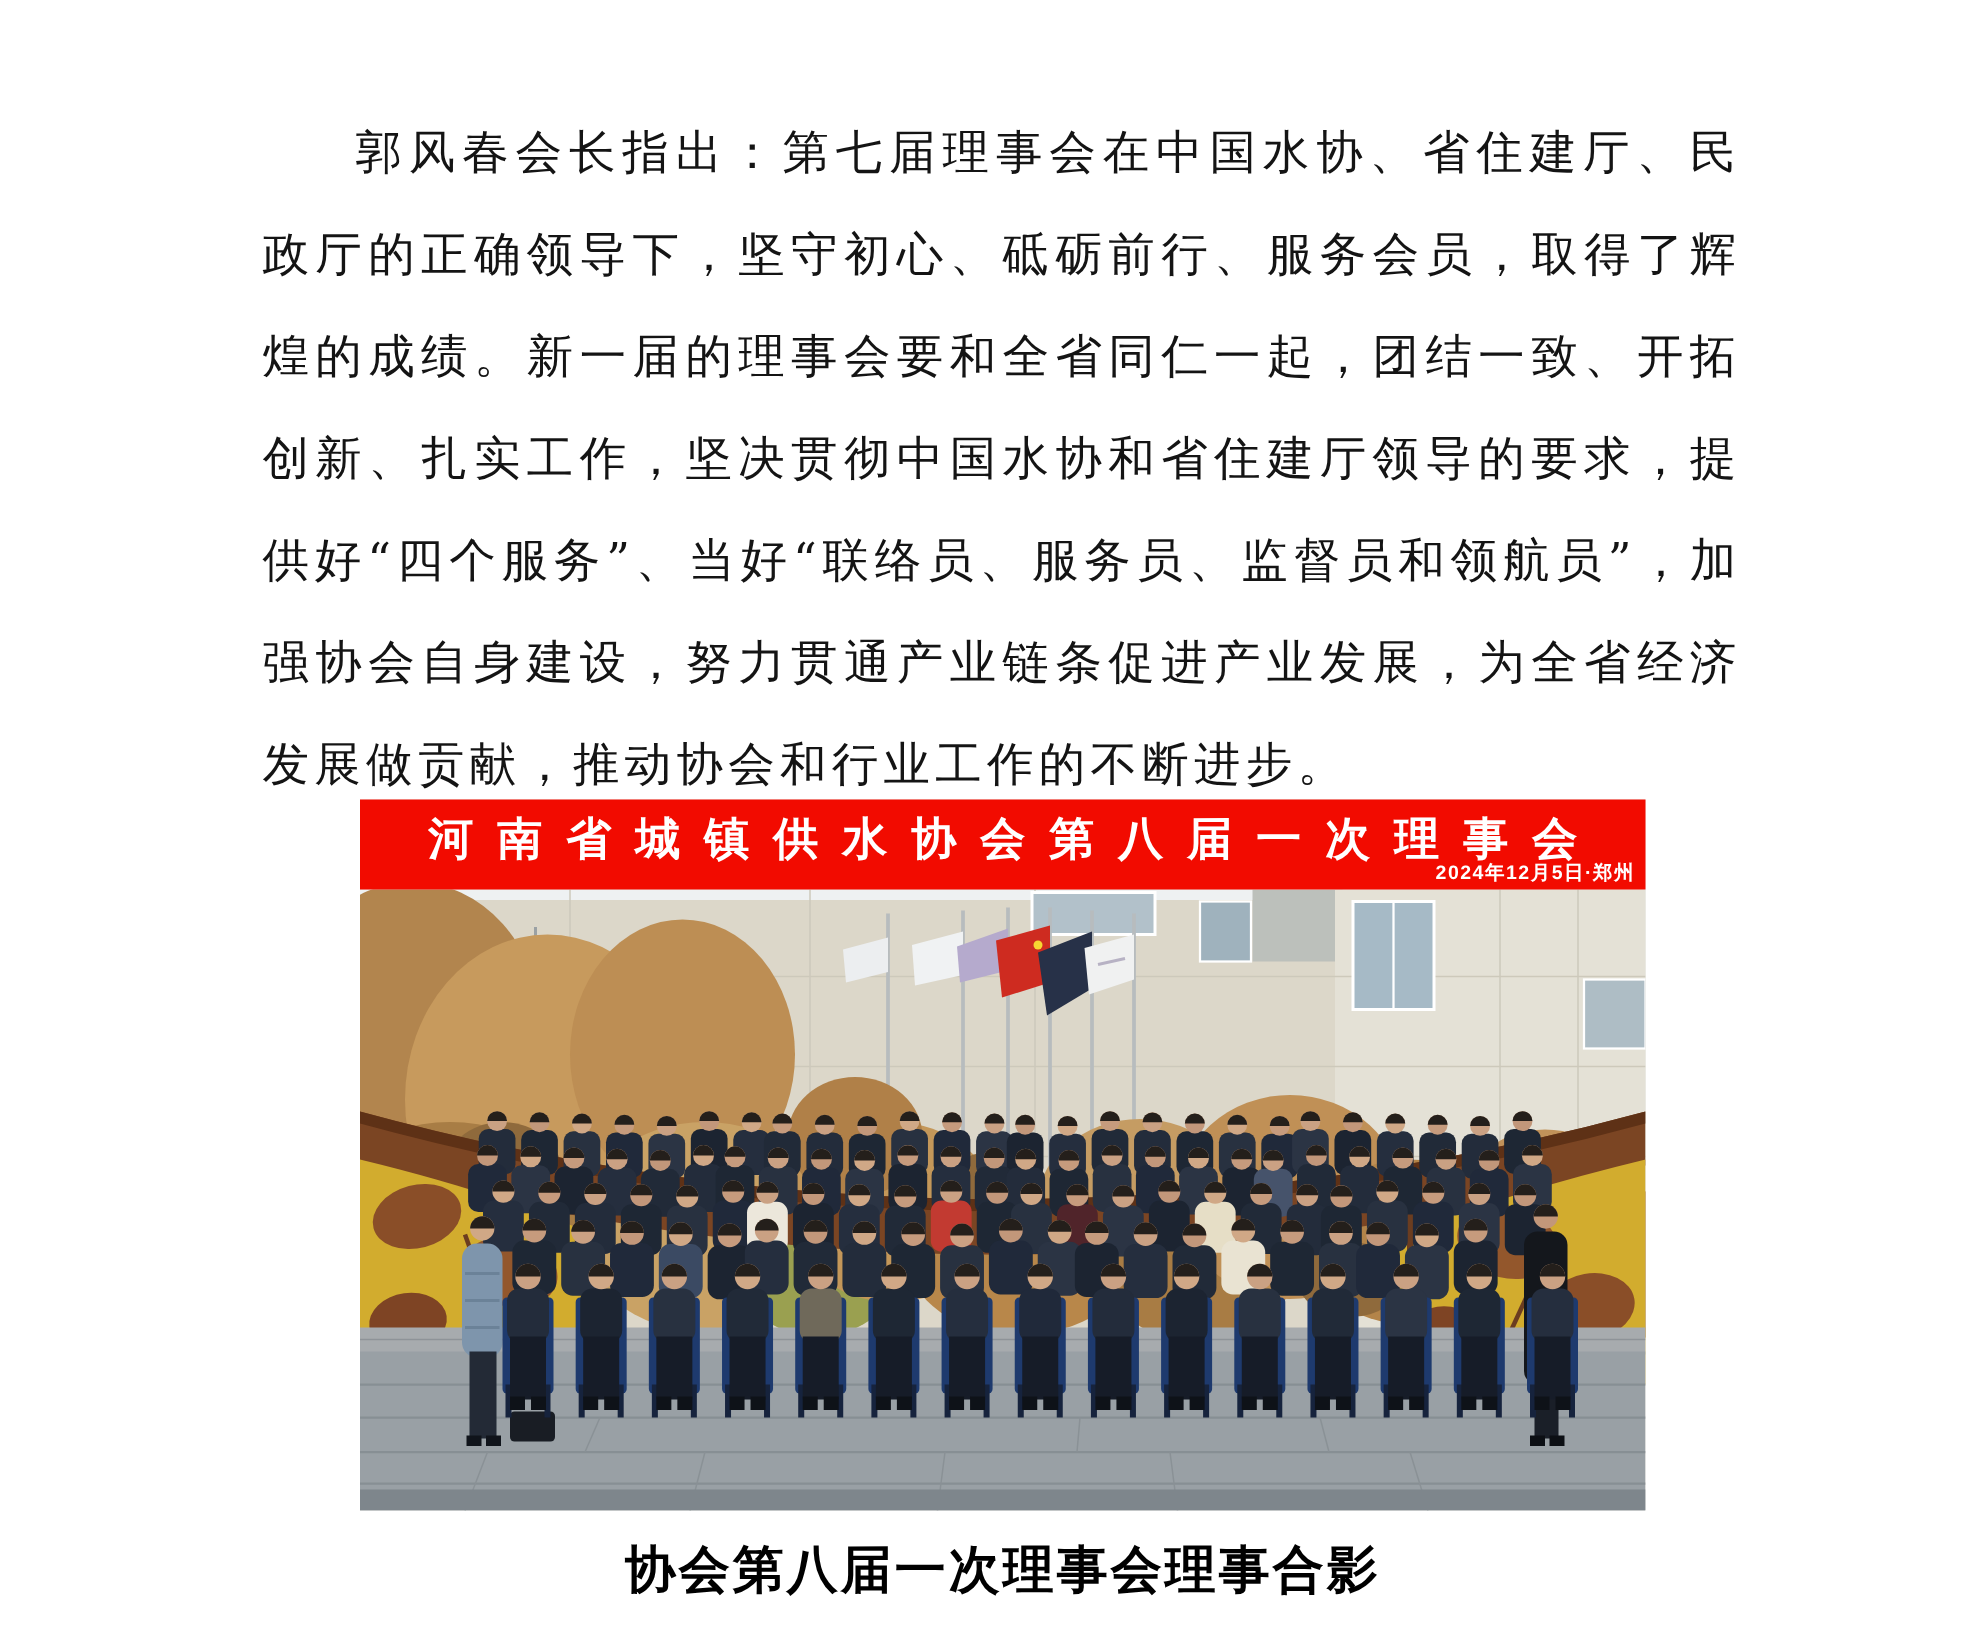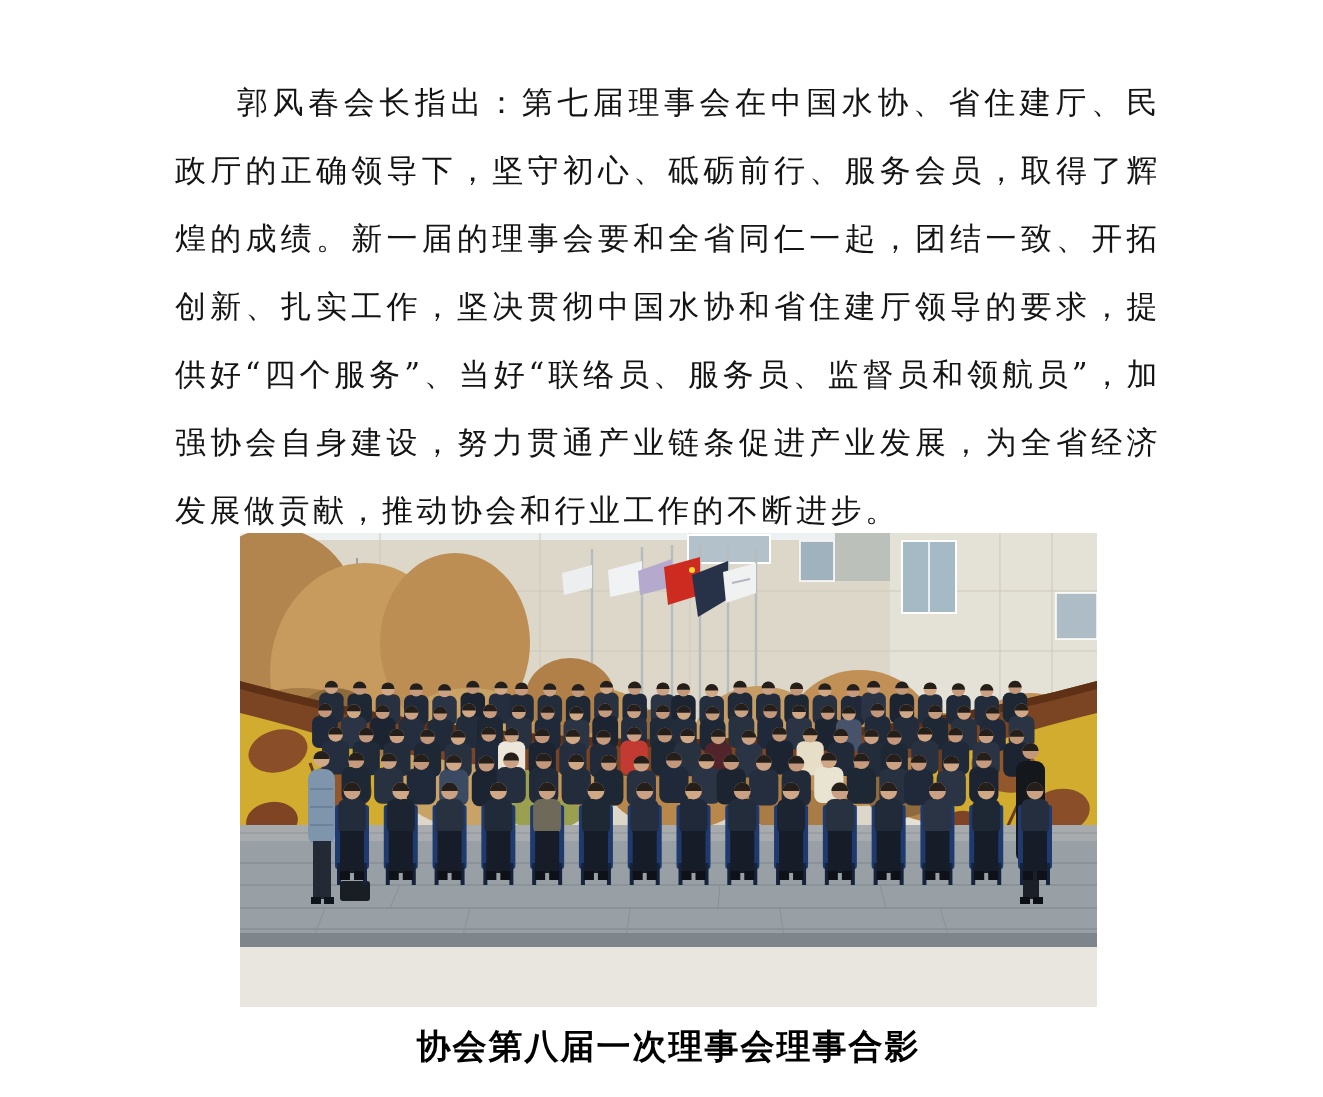--- a/index.html
+++ b/index.html
@@ -39,20 +39,24 @@
   }
 </style>
 </head>
 <body>
 
 <div class="page" style="background-color: rgb(255, 255, 255); border-radius: 11px;">
 
   <p class="paragraph">郭风春会长指出：第七届理事会在中国水协、省住建厅、民政厅的正确领导下，坚守初心、砥砺前行、服务会员，取得了辉煌的成绩。新一届的理事会要和全省同仁一起，团结一致、开拓创新、扎实工作，坚决贯彻中国水协和省住建厅领导的要求，提供好“四个服务”、当好“联络员、服务员、监督员和领航员”，加强协会自身建设，努力贯通产业链条促进产业发展，为全省经济发展做贡献，推动协会和行业工作的不断进步。</p>
 
   <figure class="photo" style="margin:0">
+    <div class="banner" style="background-color: rgb(242, 11, 0);">
+      <div class="banner-title">河南省城镇供水协会第八届一次理事会</div>
+      <div class="banner-date">2024年12月5日·郑州</div>
+    </div>
 
     <svg id="scene-svg" class="scene" viewBox="0 0 857 414" xmlns="http://www.w3.org/2000/svg">
 
       <g>
         <rect x="0" y="0" width="857" height="300" fill="#dcd7c9"></rect>
         <rect x="0" y="0" width="857" height="7" fill="#eef1f2"></rect>
         <rect x="595" y="0" width="60" height="48" fill="#bcc0bb"></rect>
         <rect x="650" y="0" width="207" height="300" fill="#e4e1d6"></rect>
 
         <g stroke="#cdc9bb" stroke-width="1">

